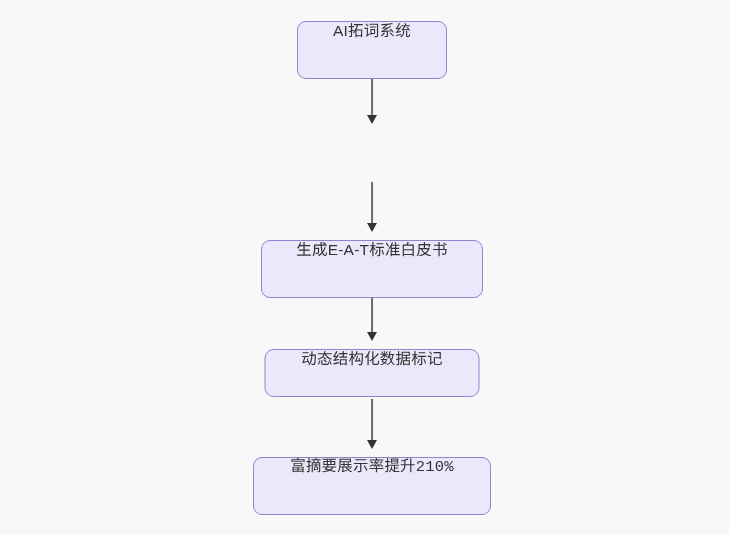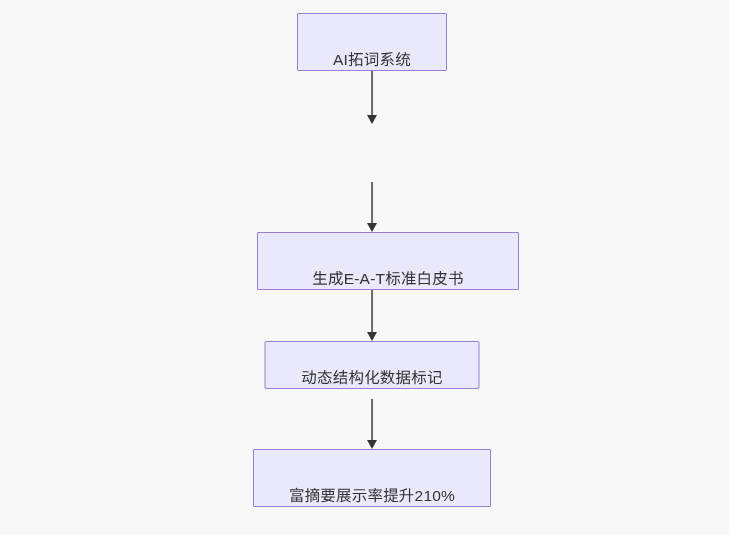--- a/index.html
+++ b/index.html
@@ -19,25 +19,26 @@
     position: relative;
     width: 729px;
     height: 535px;
   }
 
   .node {
     position: absolute;
     box-sizing: border-box;
     background: #e9e9fb;
     border: 1.4px solid #9a7fd1;
-    border-radius: 1px;
+    border-radius: 9px;
     display: flex;
-    align-items: flex-end;
+    align-items: flex-start;
     justify-content: center;
     transform: translateX(-50%);
+    margin-top: 8px;
   }
 
   .node-label {
     font-size: 15.5px;
     line-height: 1.2;
     color: #333333;
     white-space: nowrap;
     letter-spacing: 0.2px;
     text-align: center;
   }
@@ -90,25 +91,25 @@
   <div class="edge" style="left:372px; top:399px; height:50px; width:14px;">
     <div class="edge-line" style="height:41px;"></div>
     <div class="edge-arrow"></div>
   </div>
 
   <div class="node" style="left:372px; top:13px; width:150px; height:58px;">
     <span class="node-label">AI拓词系统</span>
   </div>
 
 
-  <div class="node" style="left:388px; top:232px; width:262px; height:58px;">
+  <div class="node" style="left:372px; top:232px; width:222px; height:58px;">
     <span class="node-label">生成E-A-T标准白皮书</span>
   </div>
 
   <div class="node" style="left:372px; top:341px; width:215px; height:48px;">
     <span class="node-label">动态结构化数据标记</span>
   </div>
 
-  <div class="node" style="left:372px; top:449px; width:238px; height:58px;">
+  <div class="node" style="left:372px; top:449px; width:238px; height:58px;font-family:Liberation Mono, monospace;">
     <span class="node-label">富摘要展示率提升210%</span>
   </div>
 
 </div>
 
 </body></html>

